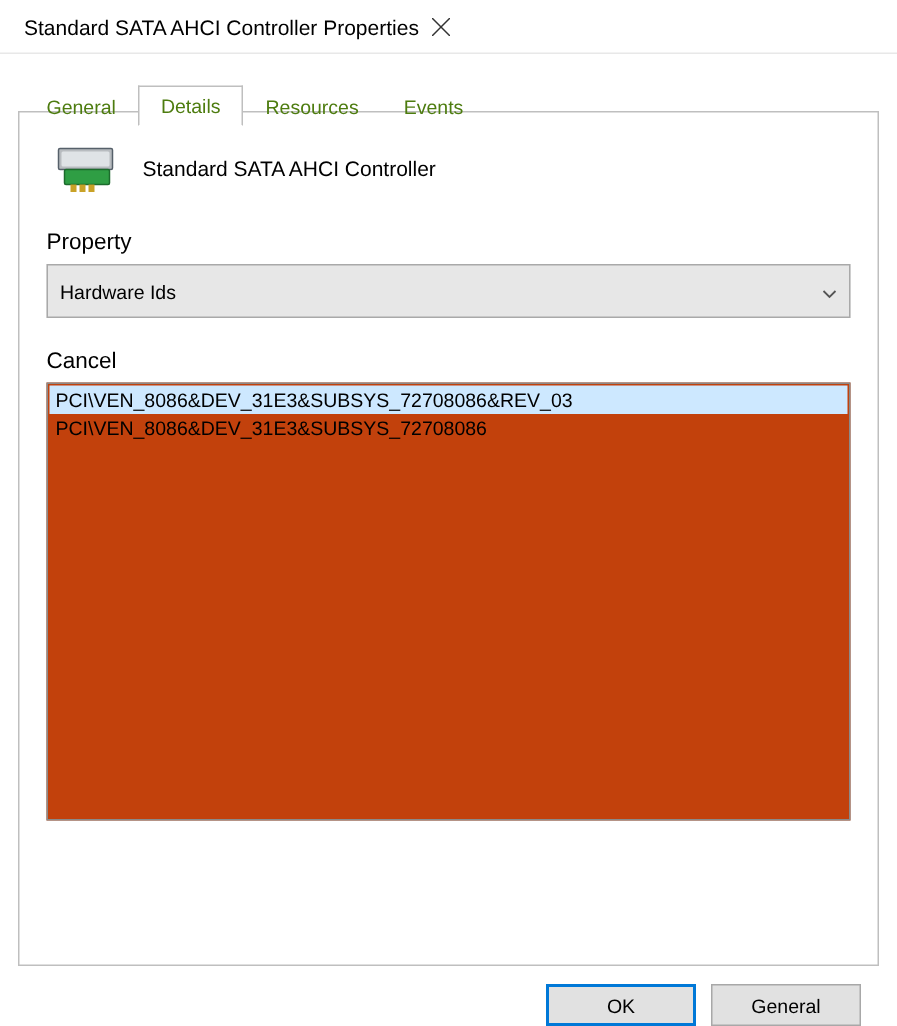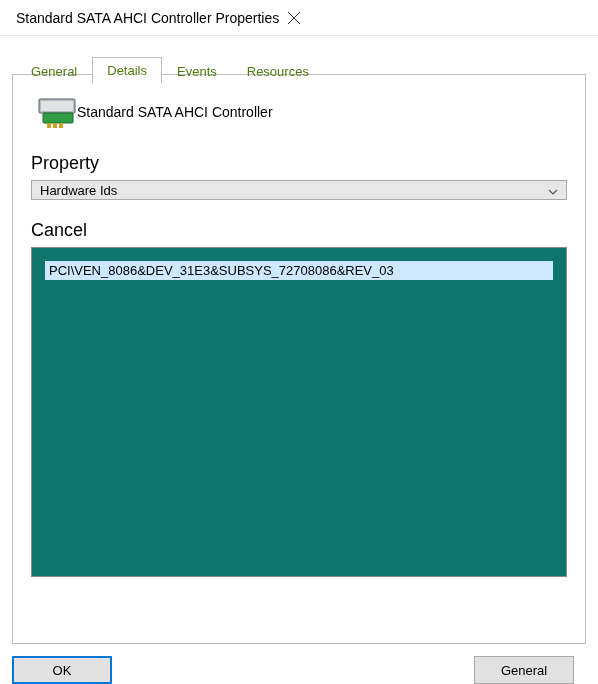--- a/index.html
+++ b/index.html
@@ -62,71 +62,72 @@
 }
 .tab-panel {
   border: 1px solid #bfbfbf;
   height: 570px;
   padding: 18px 18px 18px 18px;
   background: #fff;
 }
 .device-header {
   display: flex;
   align-items: center;
+  gap: 18px;
   margin-bottom: 26px;
   margin-top: 4px;
   margin-left: 6px;
 }
 .device-icon {
   width: 40px;
   height: 30px;
   position: relative;
 }
 .device-name {
   font-size: 14px;
 }
 .section-label {
-  font-size: 18px;
+  font-size: 15px;
   margin-bottom: 6px;
 }
 .combo {
   width: 100%;
-  height: 20px;
+  height: 36px;
   border: 1px solid #a9a9a9;
   background: #e7e7e7;
   display: flex;
   align-items: center;
   justify-content: space-between;
   padding: 0 8px 0 8px;
   cursor: pointer;
   margin-bottom: 20px;
   font-size: 13px;
 }
 .combo-chevron svg { stroke: #555; stroke-width: 1.2; fill: none; }
 .listbox {
   width: 100%;
-  height: 330px;
+  height: 292px;
   border: 1px solid #8a8a8a;
-  background: #0f766e;
+  background: #c2410c;
   overflow: auto;
-  padding: 13px;
+  padding: 1px;
 }
 .list-item {
   padding: 2px 4px;
   font-size: 13px;
   white-space: nowrap;
   cursor: default;
 }
 .list-item.selected {
   background: #cde8ff;
 }
 .button-row {
   display: flex;
-  justify-content: space-between;
-  gap: 28px;
+  justify-content: flex-end;
+  gap: 10px;
   padding: 12px 12px 0 0;
 }
 .btn {
   width: 100px;
   height: 28px;
   border: 1px solid #a8a8a8;
   background: #e1e1e1;
   font-size: 13px;
   cursor: pointer;
   display: flex;
@@ -146,22 +147,22 @@
         <line x1="12" y1="0" x2="0" y2="12"></line>
       </svg>
   </div>
 </div>
 
 <div class="content-area">
 
   <div class="tabs">
     <div class="tab">General</div>
     <div class="tab active">Details</div>
+    <div class="tab">Resources</div>
     <div class="tab">Events</div>
-    <div class="tab">Resources</div>
   </div>
 
   <div class="tab-panel">
 
     <div class="device-header">
       <div class="device-icon">
         <svg width="44" height="34" viewBox="0 0 44 34">
           <rect x="2" y="2" width="36" height="14" rx="1" fill="#b8bcc0" stroke="#56606a" stroke-width="1"></rect>
           <rect x="4" y="4" width="32" height="10" rx="1" fill="#dfe3e6"></rect>
           <rect x="6" y="16" width="30" height="10" rx="1" fill="#2f9e44" stroke="#1c6b2c" stroke-width="1"></rect>
@@ -179,20 +180,21 @@
       <span class="combo-chevron">
         <svg width="10" height="6" viewBox="0 0 10 6">
             <polyline points="1,1 5,5 9,1"></polyline>
           </svg>
       </span>
     </div>
 
     <div class="section-label">Cancel</div>
     <div class="listbox">
       <div class="list-item selected">PCI\VEN_8086&amp;DEV_31E3&amp;SUBSYS_72708086&amp;REV_03</div>
+      <div class="list-item">PCI\VEN_8086&amp;DEV_31E3&amp;SUBSYS_72708086</div>
     </div>
 
   </div>
 
   <div class="button-row">
     <div class="btn primary">OK</div>
     <div class="btn">General</div>
   </div>
 
 </div>

